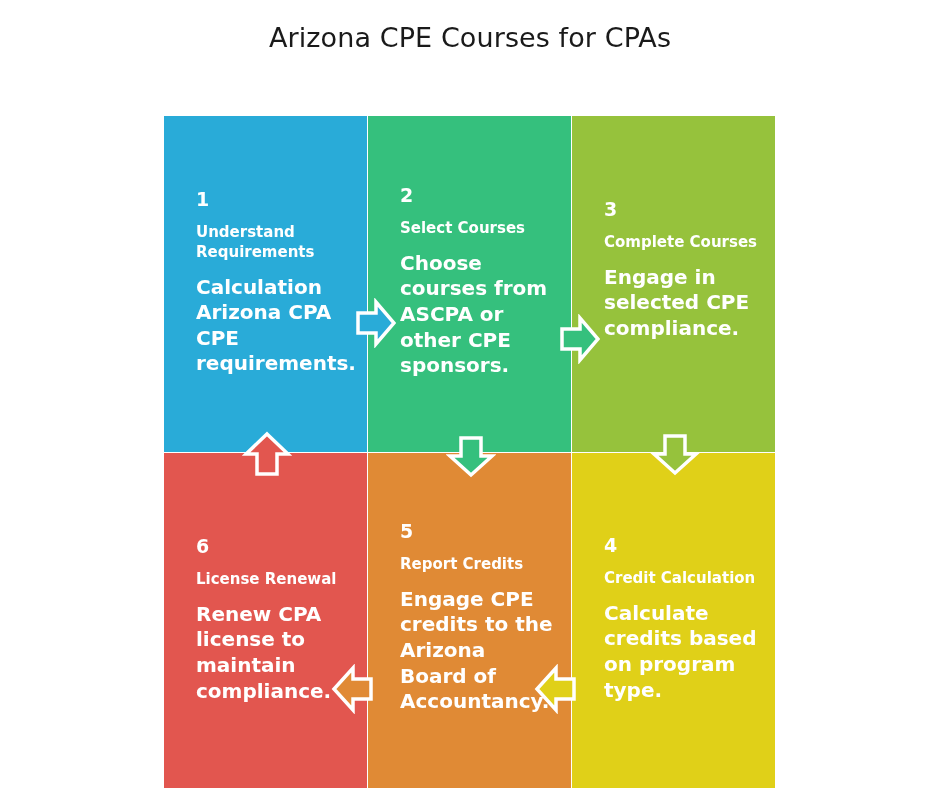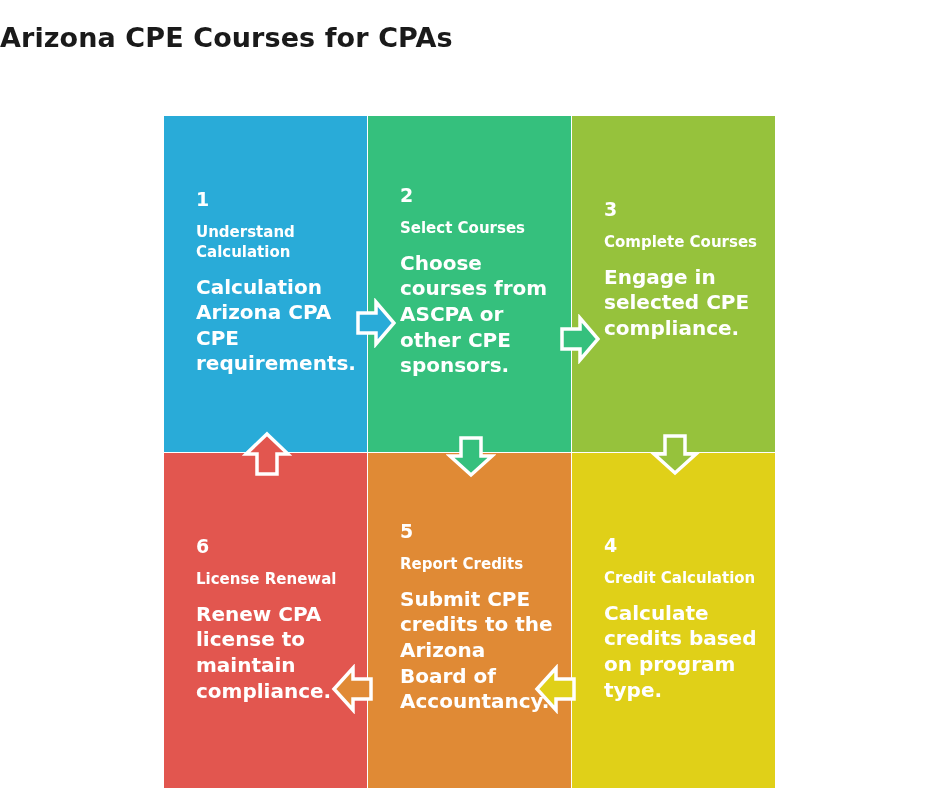--- a/index.html
+++ b/index.html
@@ -17,22 +17,23 @@
   #infographic {
     position: relative;
     width: 940px;
     height: 788px;
   }
   .title {
     position: absolute;
     top: 22px;
     left: 0;
     width: 940px;
+    text-align: center;
     font-size: 27px;
-    font-weight: 700;
+    font-weight: 400;
     color: #1a1a1a;
     letter-spacing: 0.1px;
     font-family: "DejaVu Sans", "Liberation Sans", sans-serif;
   }
   .grid {
     position: absolute;
     left: 164px;
     top: 116px;
     width: 612px;
     height: 672px;
@@ -96,21 +97,21 @@
 
 <div id="infographic">
 
   <div class="title">Arizona CPE Courses for CPAs</div>
 
   <div class="grid">
 
     <div class="cell" id="cell1" style="background: rgb(41, 171, 216);">
       <div class="inner">
         <div class="num">1</div>
-        <div class="sub">Understand Calculation</div>
+        <div class="sub">Understand Requirements</div>
         <div class="body">Calculation Arizona CPA CPE requirements.</div>
       </div>
     </div>
 
     <div class="cell" id="cell2" style="background: rgb(53, 192, 125);">
       <div class="inner">
         <div class="num">2</div>
         <div class="sub">Select Courses</div>
         <div class="body">Choose courses from ASCPA or other CPE sponsors.</div>
       </div>
@@ -129,21 +130,21 @@
         <div class="num">6</div>
         <div class="sub">License Renewal</div>
         <div class="body">Renew CPA license to maintain compliance.</div>
       </div>
     </div>
 
     <div class="cell" id="cell5" style="background: rgb(224, 138, 53);">
       <div class="inner">
         <div class="num">5</div>
         <div class="sub">Report Credits</div>
-        <div class="body">Submit CPE credits to the Arizona Board of Accountancy.</div>
+        <div class="body">Engage CPE credits to the Arizona Board of Accountancy.</div>
       </div>
     </div>
 
     <div class="cell" id="cell4" style="background: rgb(224, 208, 24);">
       <div class="inner">
         <div class="num">4</div>
         <div class="sub">Credit Calculation</div>
         <div class="body">Calculate credits based on program type.</div>
       </div>
     </div>

